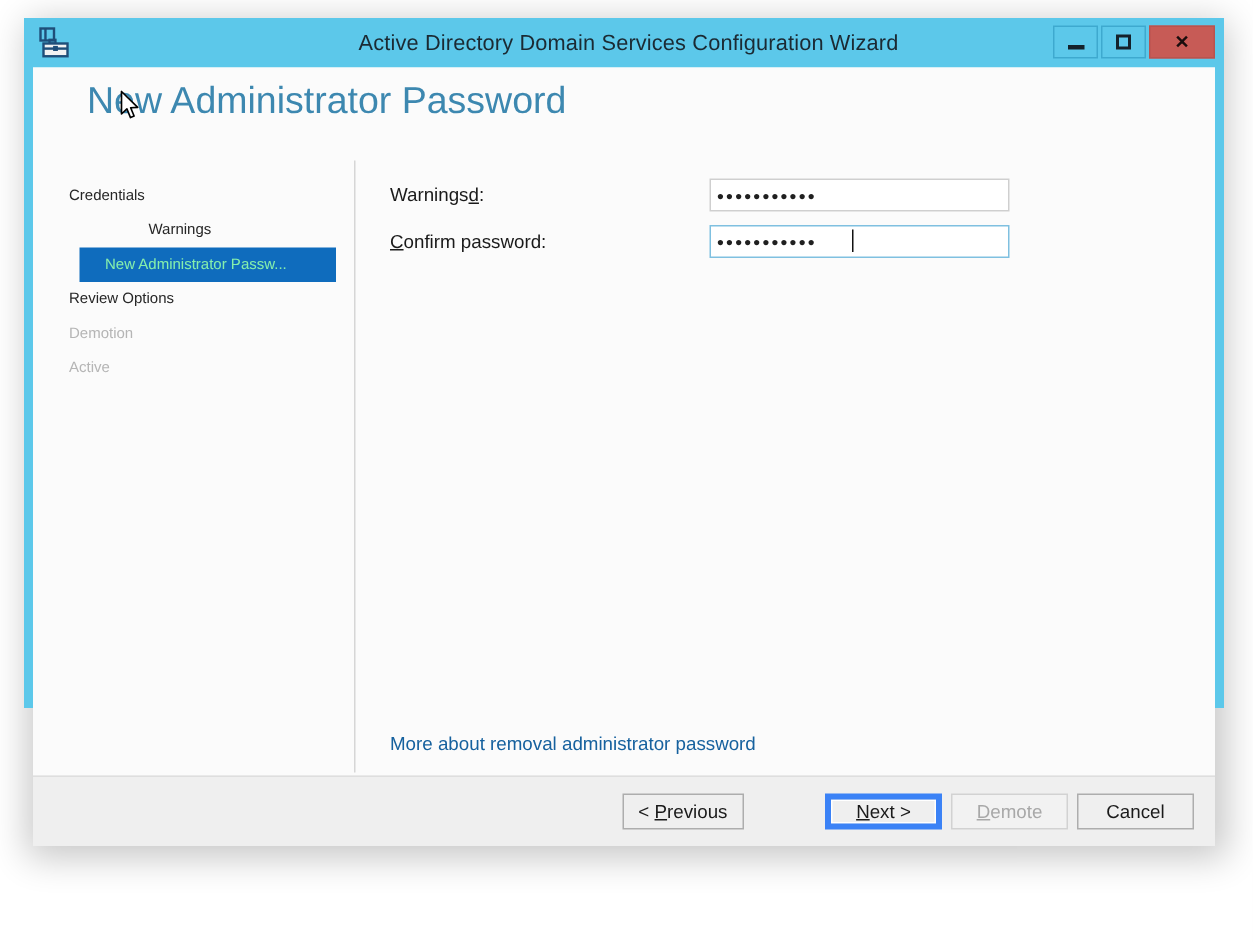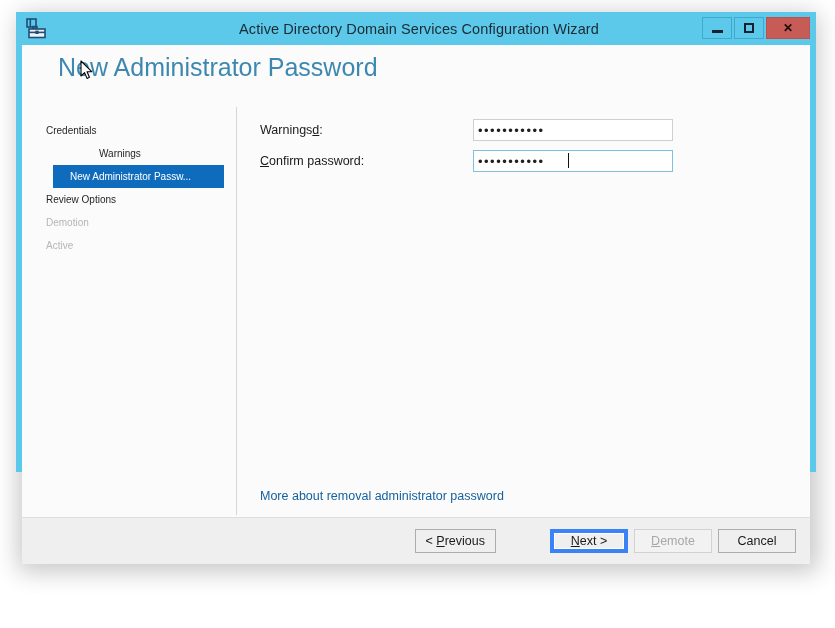--- a/index.html
+++ b/index.html
@@ -183,21 +183,21 @@
     padding-left: 24px;
     margin-right: -2px;
     white-space: nowrap;
     cursor: default;
     box-sizing: border-box;
   }
   .nav-item.indent { padding-left: 77px; }
   .nav-item.disabled { color: #b5b5b5; }
   .nav-item.selected {
     background: #0f6cbd;
-    color: #ffffff;
+    color: #86efac;
     margin-left: 31px;
     padding-left: 17px;
     width: 171px;
   }
 
   #content-pane {
     position: relative;
     flex: 1 1 auto;
     padding: 12px 0 0 24px;
     box-sizing: border-box;

